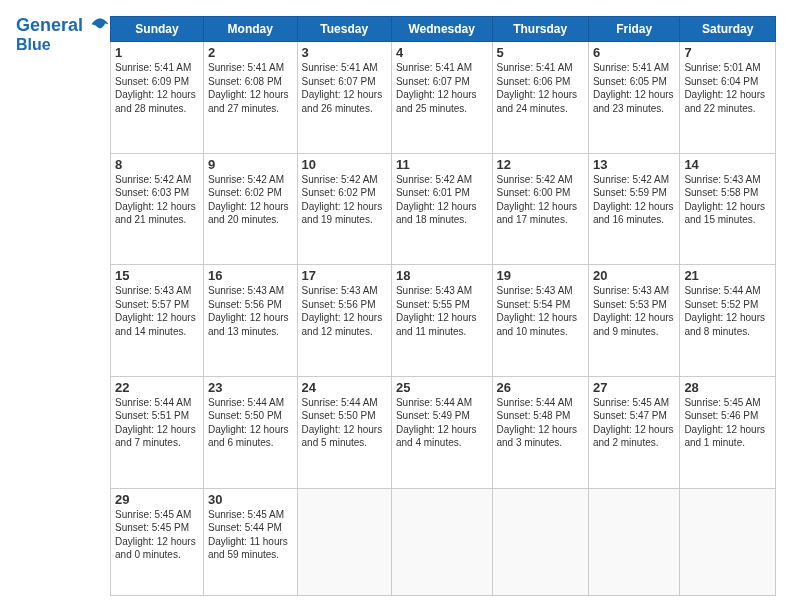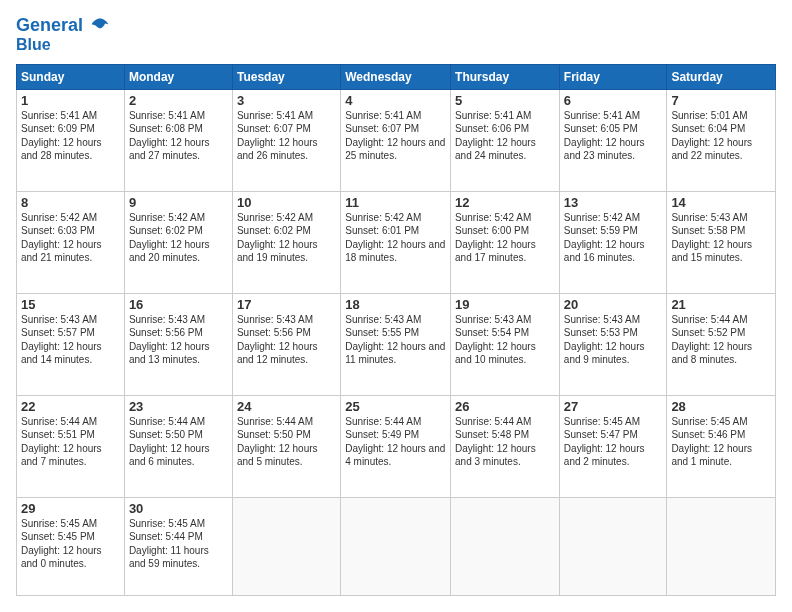--- a/index.html
+++ b/index.html
@@ -8,21 +8,21 @@
       background: #fff;
       width: 792px;
       height: 612px;
       overflow: hidden;
     }
     .page {
       width: 792px;
       height: 612px;
       padding: 16px;
       display: flex;
-      flex-direction: column;
+      flex-direction: row;
     }
     .header {
       display: flex;
       justify-content: space-between;
       align-items: flex-start;
       margin-bottom: 10px;
     }
     .logo {
       display: flex;
       align-items: center;
@@ -48,21 +48,21 @@
       width: 100%;
       border-collapse: collapse;
       flex: 1;
     }
     .calendar thead th {
       background: #1a6bb5;
       color: #fff;
       font-size: 12px;
       font-weight: bold;
       padding: 5px 4px;
-      text-align: left;
+      text-align: center;
       border: 1px solid #1558a0;
     }
     .calendar tbody td {
       border: 1px solid #ccc;
       vertical-align: top;
       padding: 3px 4px;
       font-size: 9px;
       color: #333;
       width: 113px;
       height: 80px;

